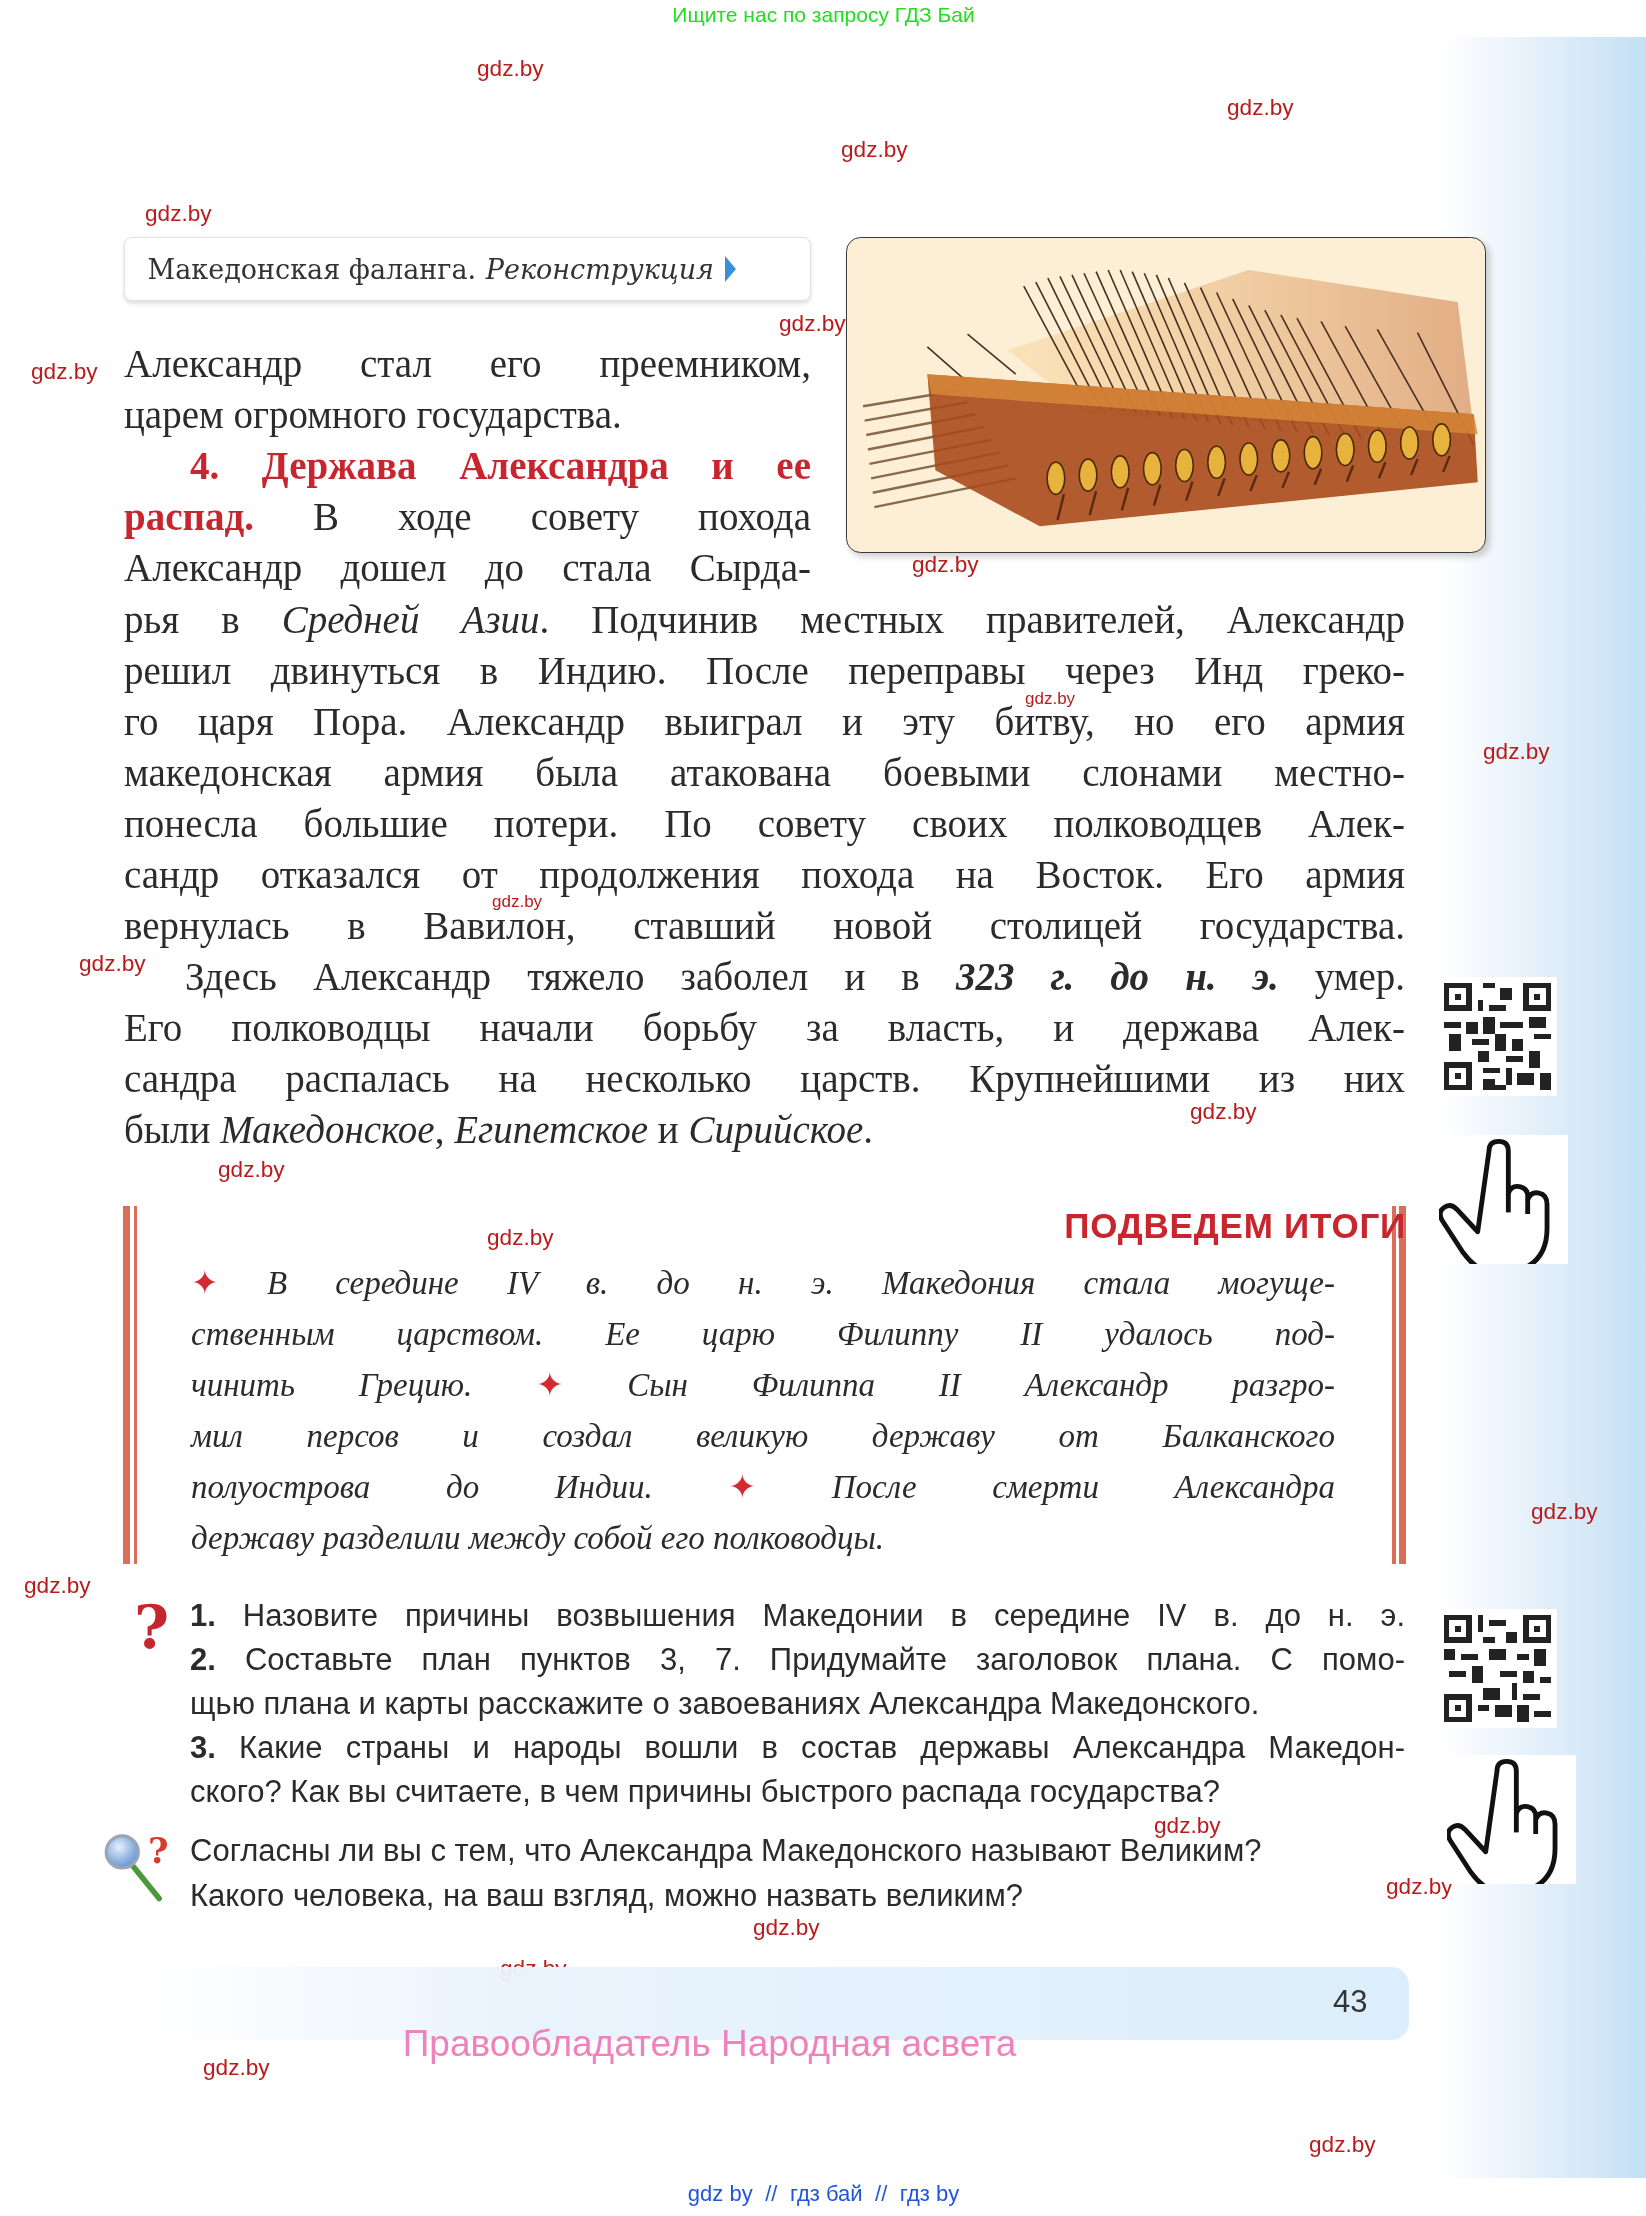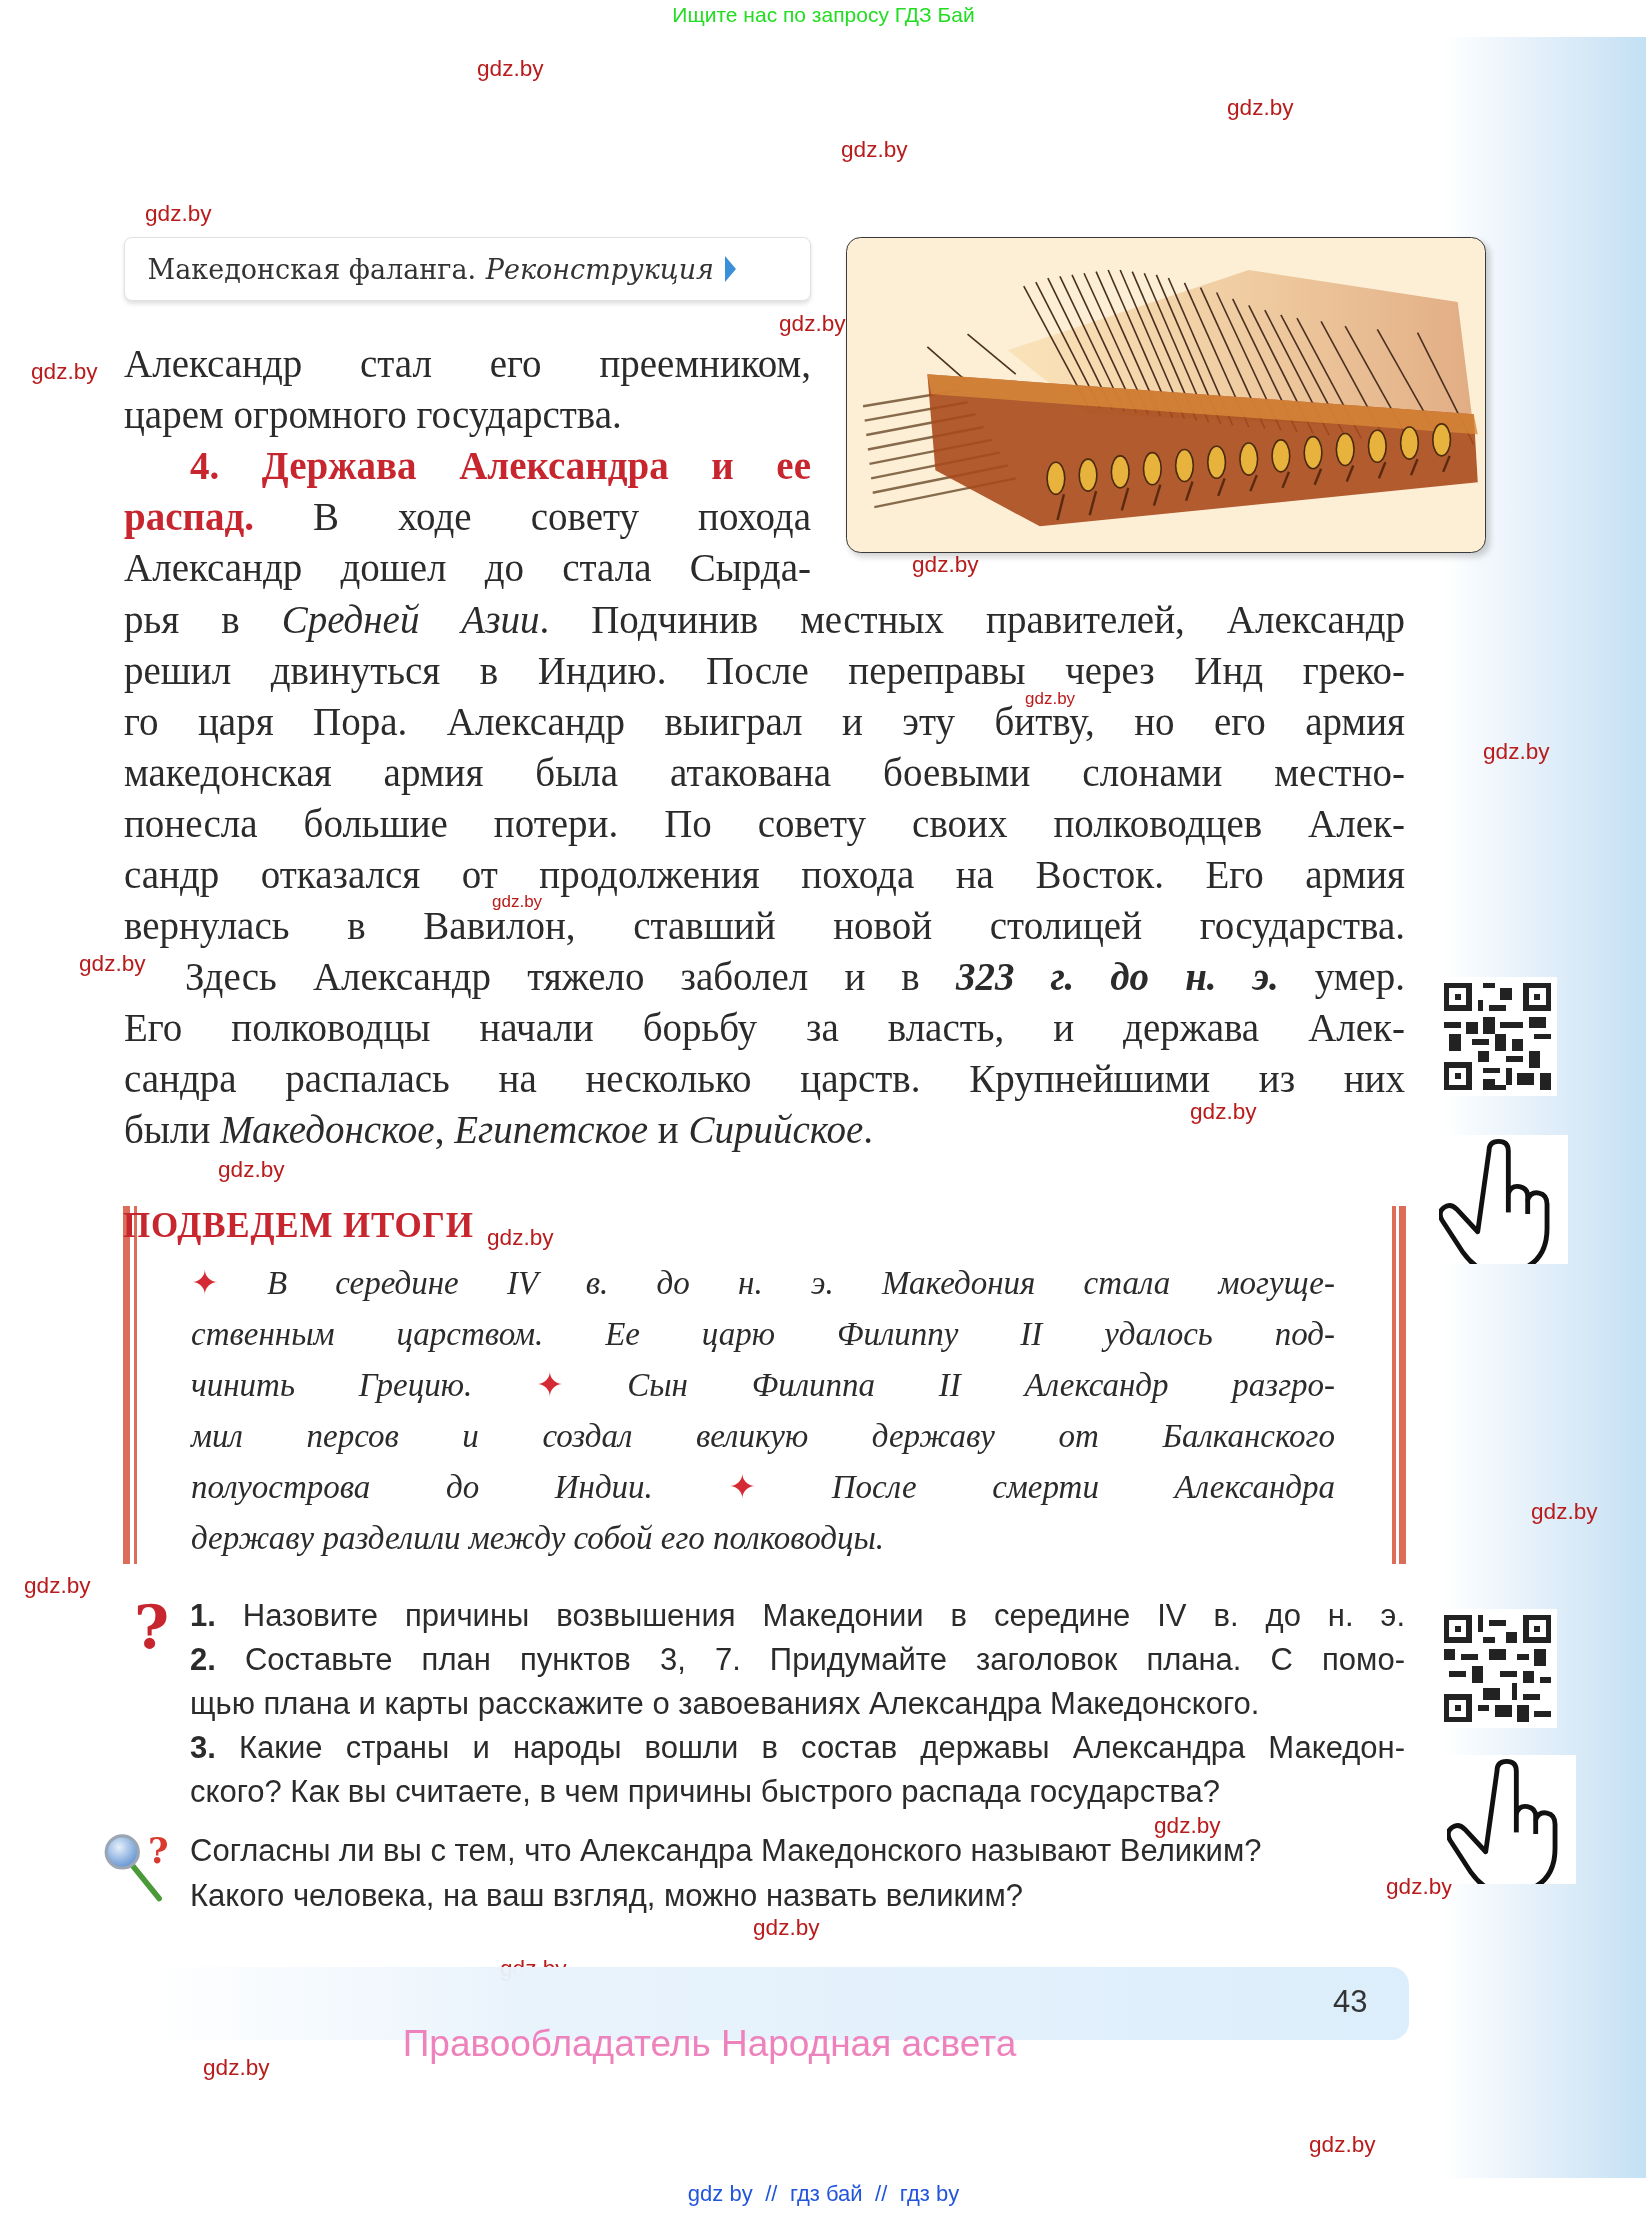--- a/index.html
+++ b/index.html
@@ -61,23 +61,23 @@
     .summary-box .bar-l { left: 0; }
     .summary-box .bar-r { right: 0; }
     .bar-l::before, .bar-r::before, .bar-l::after, .bar-r::after {
       content: ""; position: absolute; top: 0; bottom: 0; background: #dc6d58;
     }
     .bar-l::before { left: 0; width: 7.3px; }
     .bar-l::after { left: 10.5px; width: 3.2px; }
     .bar-r::before { right: 0; width: 7.3px; }
     .bar-r::after { right: 10.5px; width: 3.2px; }
     .summary-title {
-      position: absolute; top: 0; left: 0; width: 100%; text-align: left;
+      position: absolute; top: 0; left: 0; width: 100%; text-align: right;
       font-size: 35px; font-weight: bold; color: #c8262f; letter-spacing: 0.8px;
-      font-family: Liberation Serif, serif;
+      font-family: Liberation Sans, sans-serif;
     }
     .summary-text {
       position: absolute; left: 68px; top: 52px; width: 1144px;
       font-size: 33px; line-height: 51px; font-style: italic; color: #2b2b2b;
       font-family: "Liberation Serif", serif;
     }
     .star { color: #d42a33; font-style: normal; }
 
     .questions {
       position: absolute; left: 190px; top: 1594px; width: 1215px;

